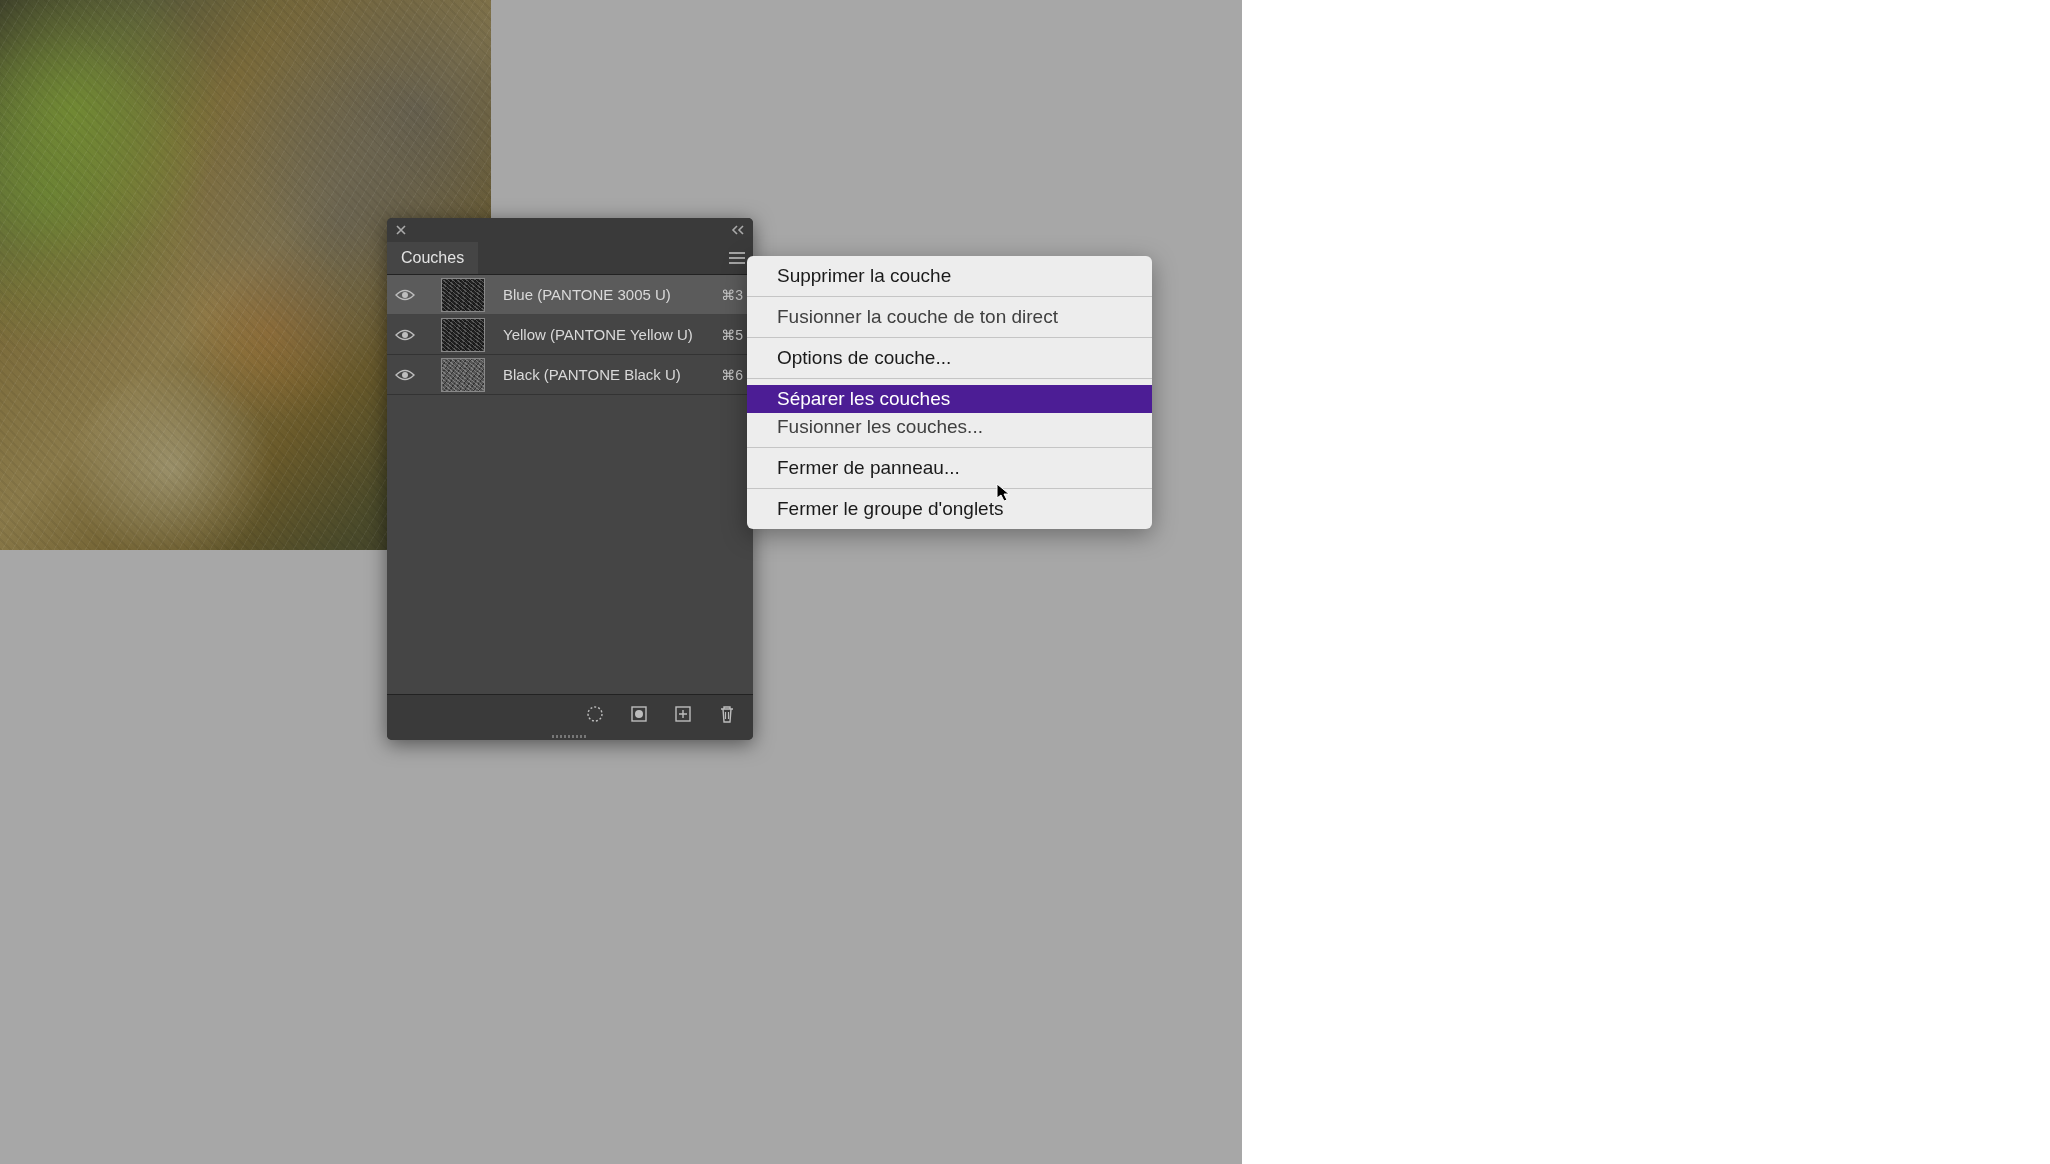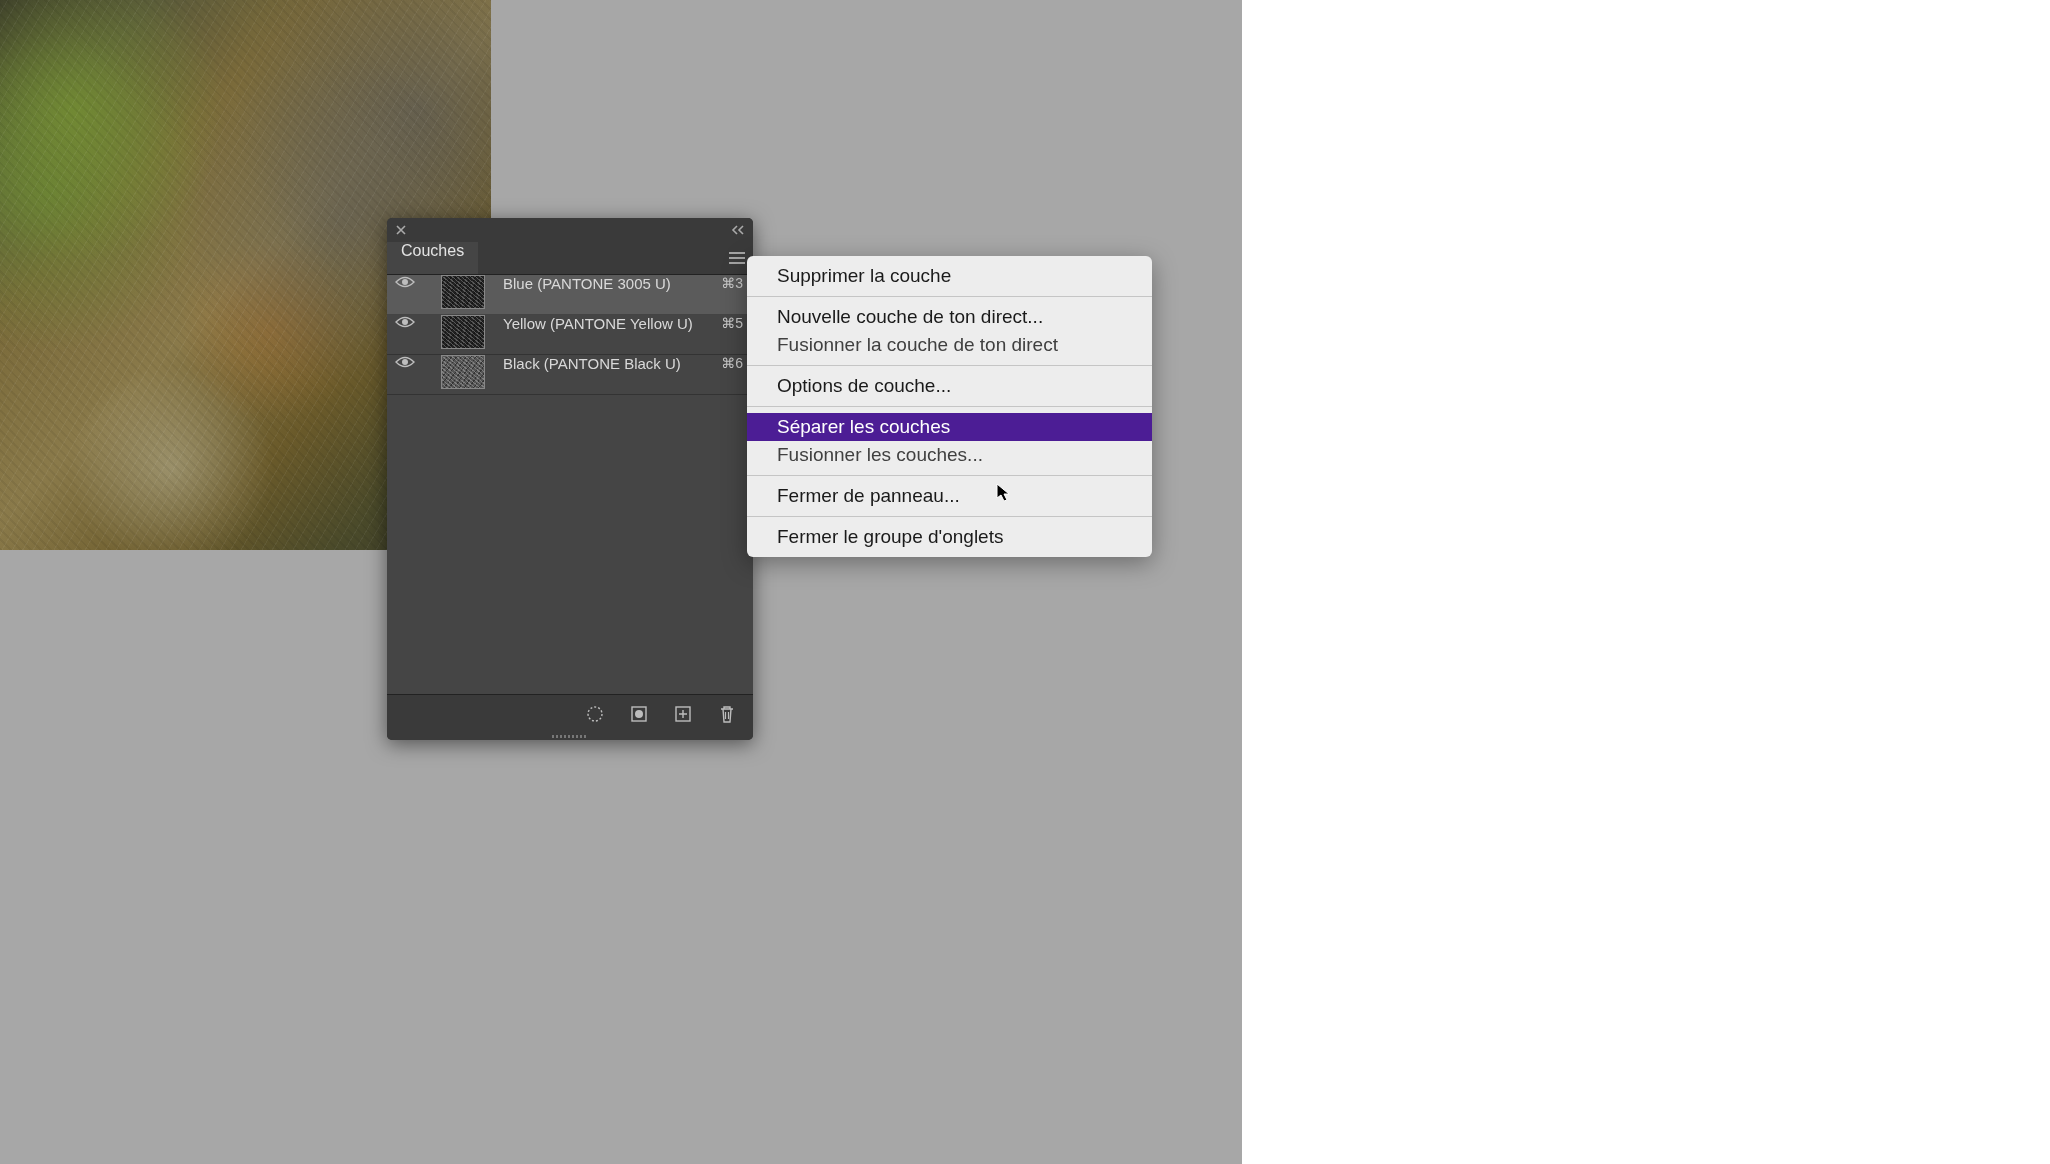--- a/index.html
+++ b/index.html
@@ -53,42 +53,42 @@
     .panel-close-icon svg, .panel-collapse-icon svg { display:block; }
     .panel-tabs {
       height: 33px;
       background:#3a3a3a;
       display:flex;
       border-bottom: 1px solid #222;
     }
     .panel-tab {
       background:#454545;
       padding: 0 14px;
-      display:flex; 
+      display:flex; align-items:center;
       color:#e3e3e3;
       font-size:16px;
       font-weight:500;
       position:relative;
     }
     .panel-tabs-right {
       margin-left:auto;
       display:flex; align-items:center;
       padding: 0 8px;
     }
     .panel-body {
       flex:1;
       background:#454545;
       overflow:hidden;
     }
     .channels-list {
       display:flex; flex-direction:column;
     }
     .channel-row {
       height: 40px;
-      display:flex; 
+      display:flex; align-items:center;
       padding-right: 10px;
       border-bottom: 1px solid rgba(0,0,0,0.25);
       color:#d9d9d9;
       font-size:15px;
       gap:18px;
     }
     .channel-row.selected { background:#5b5b5b; }
     .eye-col { width:36px; display:flex; justify-content:center; }
     .channel-thumb {
       width:44px; height:34px;
@@ -268,21 +268,20 @@
           <path d="M6.5 7 V14 M9.5 7 V14" stroke="#bdbdbd" stroke-width="1.2"></path>
         </svg>
     </span>
   </div>
   <div class="panel-drag-handle"></div>
 </div>
 
 <div class="ctx-menu">
   <div class="ctx-item"><span>Supprimer la couche</span></div>
   <div class="ctx-sep"></div>
-  <div class="ctx-item"><span>Nouvelle couche de ton direct...</span></div>
   <div class="ctx-item disabled"><span>Fusionner la couche de ton direct</span></div>
   <div class="ctx-sep"></div>
   <div class="ctx-item"><span>Options de couche...</span></div>
   <div class="ctx-sep"></div>
   <div class="ctx-item highlight"><span>Séparer les couches</span></div>
   <div class="ctx-item disabled"><span>Fusionner les couches...</span></div>
   <div class="ctx-sep"></div>
   <div class="ctx-item"><span>Fermer de panneau...</span></div>
   <div class="ctx-sep"></div>
   <div class="ctx-item"><span>Fermer le groupe d'onglets</span></div>

